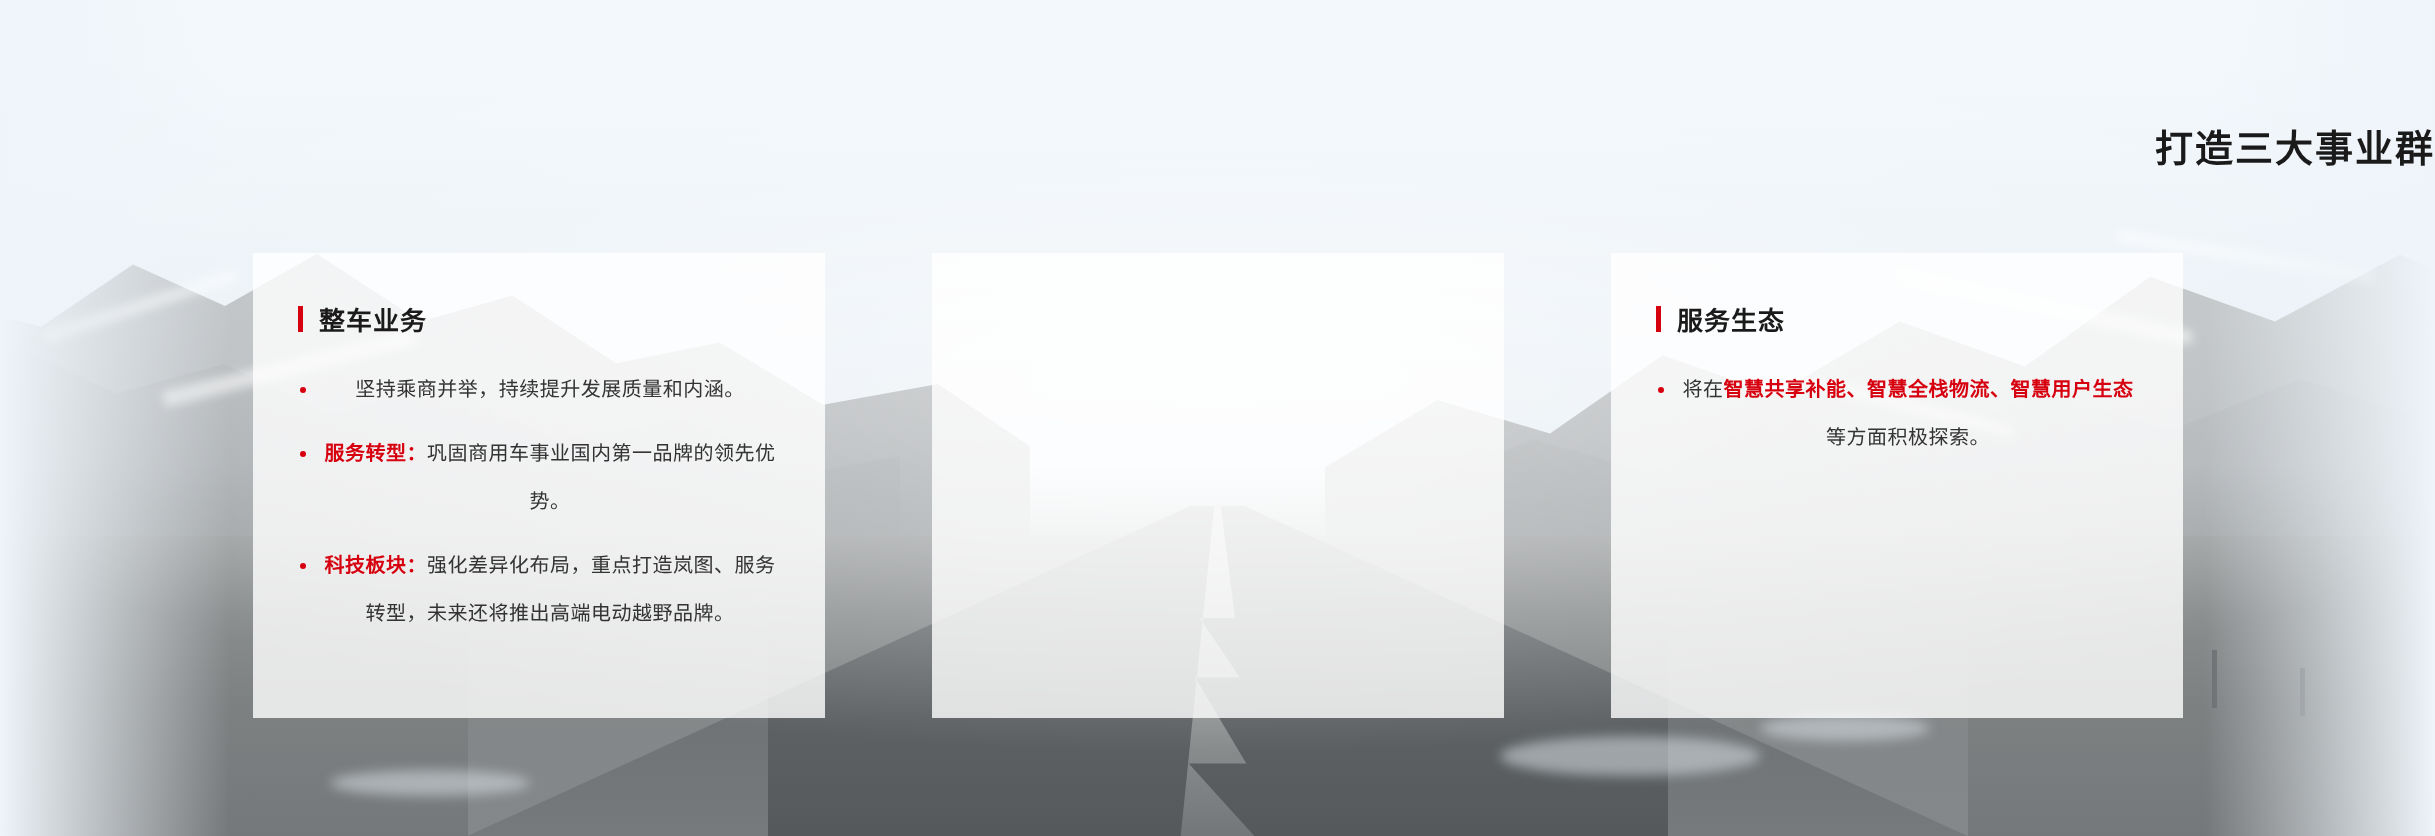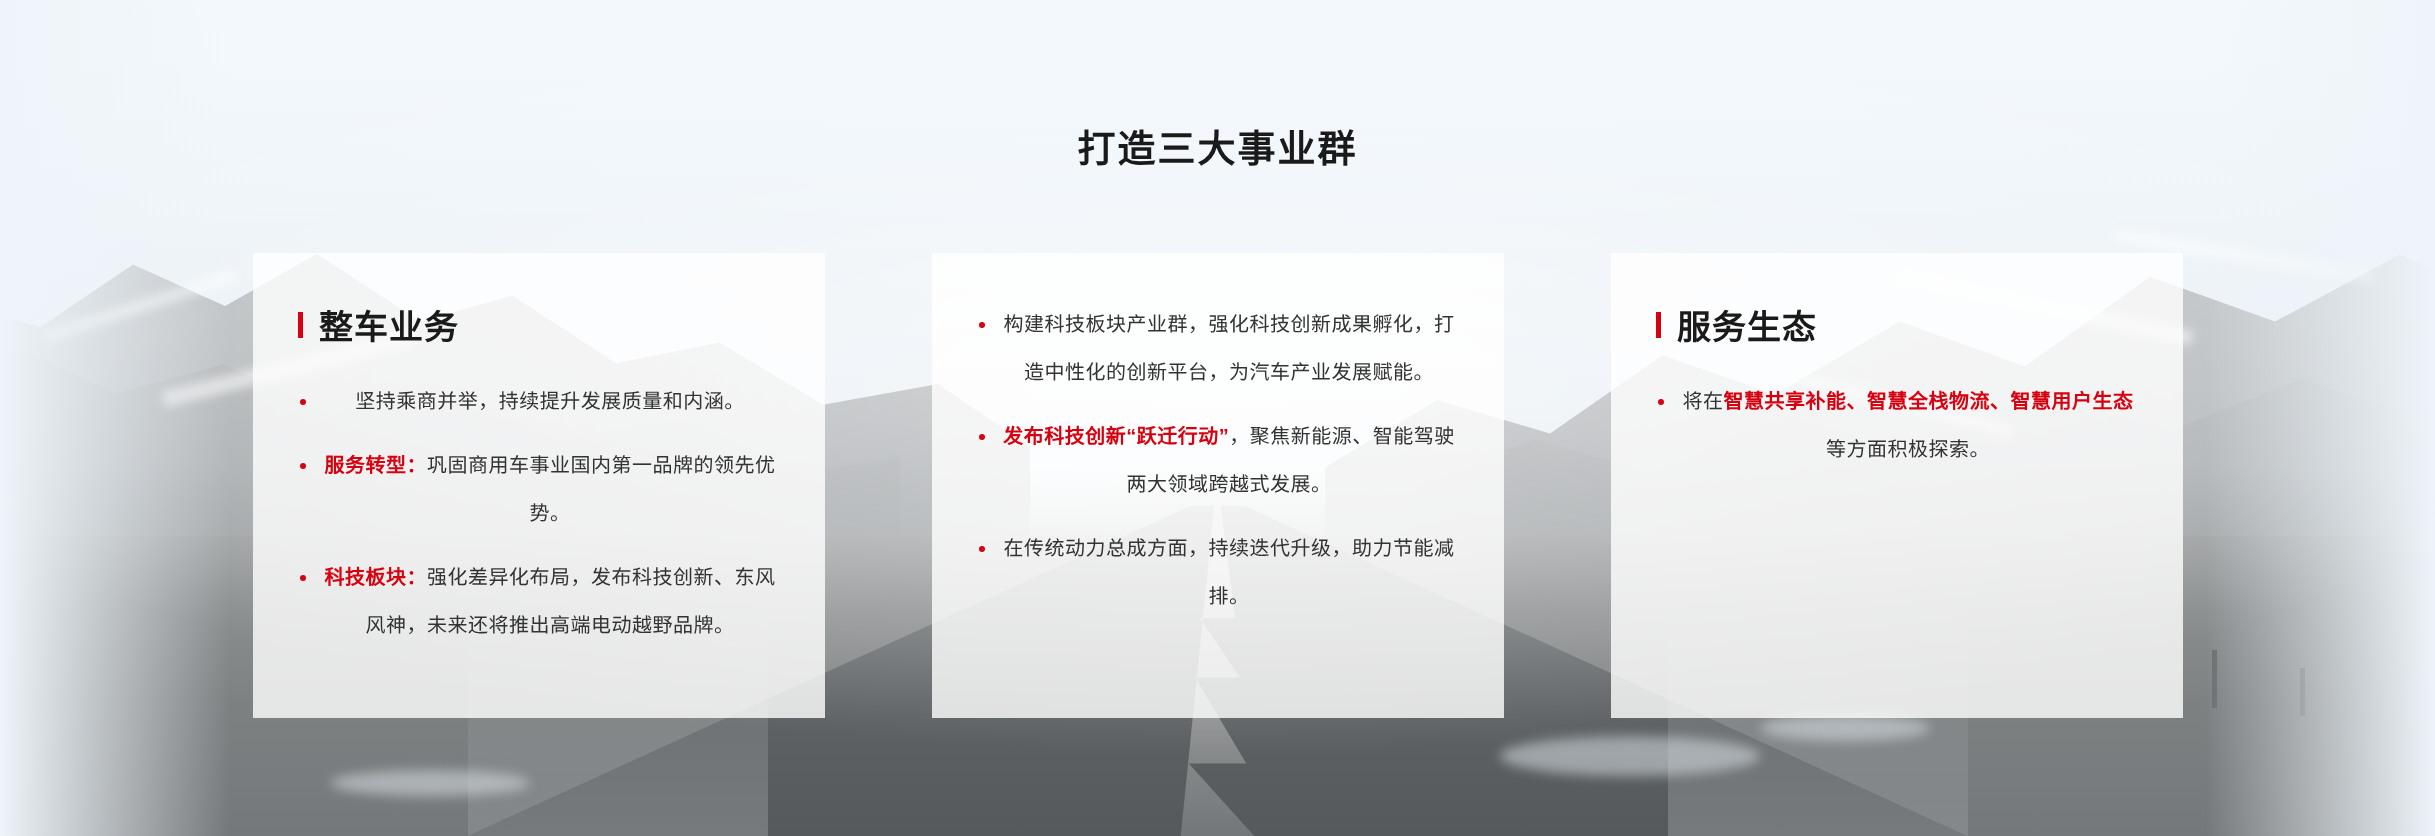--- a/index.html
+++ b/index.html
@@ -166,21 +166,21 @@
     z-index: 5;
     width: 2435px;
     height: 836px;
   }
 
   .section-title {
     position: absolute;
     top: 118px;
     left: 0;
     width: 100%;
-    text-align: center;
+    text-align: right;
     font-size: 38px;
     font-weight: bold;
     color: #1a1a1a;
     letter-spacing: 2px;
   }
 
   .cards {
     position: absolute;
     top: 253px;
     left: 253px;
@@ -203,21 +203,21 @@
     margin-bottom: 28px;
   }
   .card-bar {
     width: 5px;
     height: 26px;
     background: #d7000f;
     margin-right: 16px;
     flex: 0 0 auto;
   }
   .card-title {
-    font-size: 34px;
+    font-size: 26px;
     font-weight: bold;
     color: #1a1a1a;
     letter-spacing: 1px;
   }
 
   .bullets {
     margin: 0;
     padding: 0;
     list-style: none;
     text-align: center;
@@ -298,37 +298,26 @@
           <span class="card-title">整车业务</span>
         </div>
         <ul class="bullets">
           <li class="bullet">
             <span>坚持乘商并举，持续提升发展质量和内涵。</span>
           </li>
           <li class="bullet">
             <span class="hl">服务转型：</span><span>巩固商用车事业国内第一品牌的领先优势。</span>
           </li>
           <li class="bullet">
-            <span class="hl">科技板块：</span><span>强化差异化布局，发布科技创新、东风风神，未来还将推出高端电动越野品牌。</span>
+            <span class="hl">科技板块：</span><span>强化差异化布局，重点打造岚图、服务转型，未来还将推出高端电动越野品牌。</span>
           </li>
         </ul>
       </div>
 
       <div class="card card-2">
-        <ul class="bullets">
-          <li class="bullet">
-            <span>构建科技板块产业群，强化科技创新成果孵化，打造中性化的创新平台，为汽车产业发展赋能。</span>
-          </li>
-          <li class="bullet">
-            <span class="hl">发布科技创新“跃迁行动”</span><span>，聚焦新能源、智能驾驶两大领域跨越式发展。</span>
-          </li>
-          <li class="bullet">
-            <span>在传统动力总成方面，持续迭代升级，助力节能减排。</span>
-          </li>
-        </ul>
       </div>
 
       <div class="card card-3">
         <div class="card-head">
           <span class="card-bar"></span>
           <span class="card-title">服务生态</span>
         </div>
         <ul class="bullets">
           <li class="bullet">
             <span>将在</span><span class="hl">智慧共享补能、智慧全栈物流、智慧用户生态</span><span>等方面积极探索。</span>

